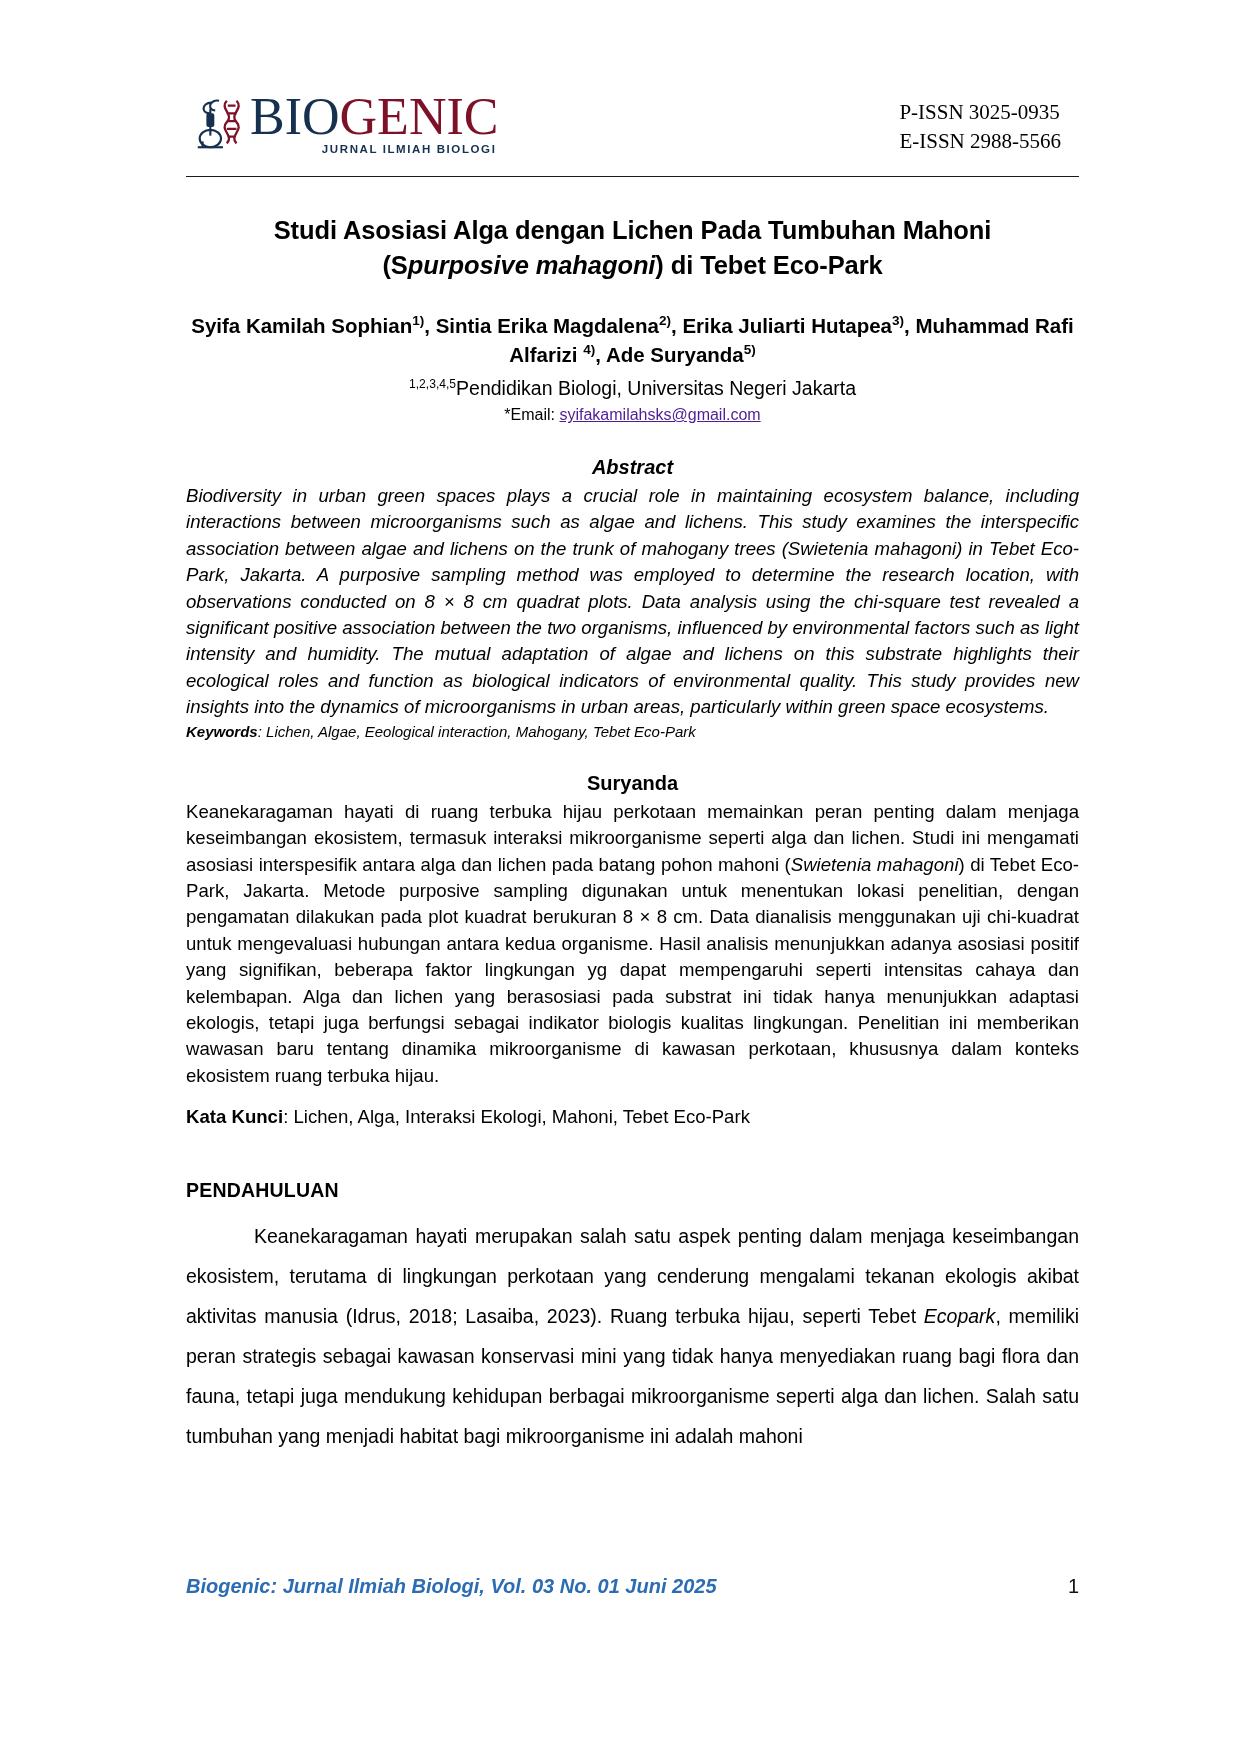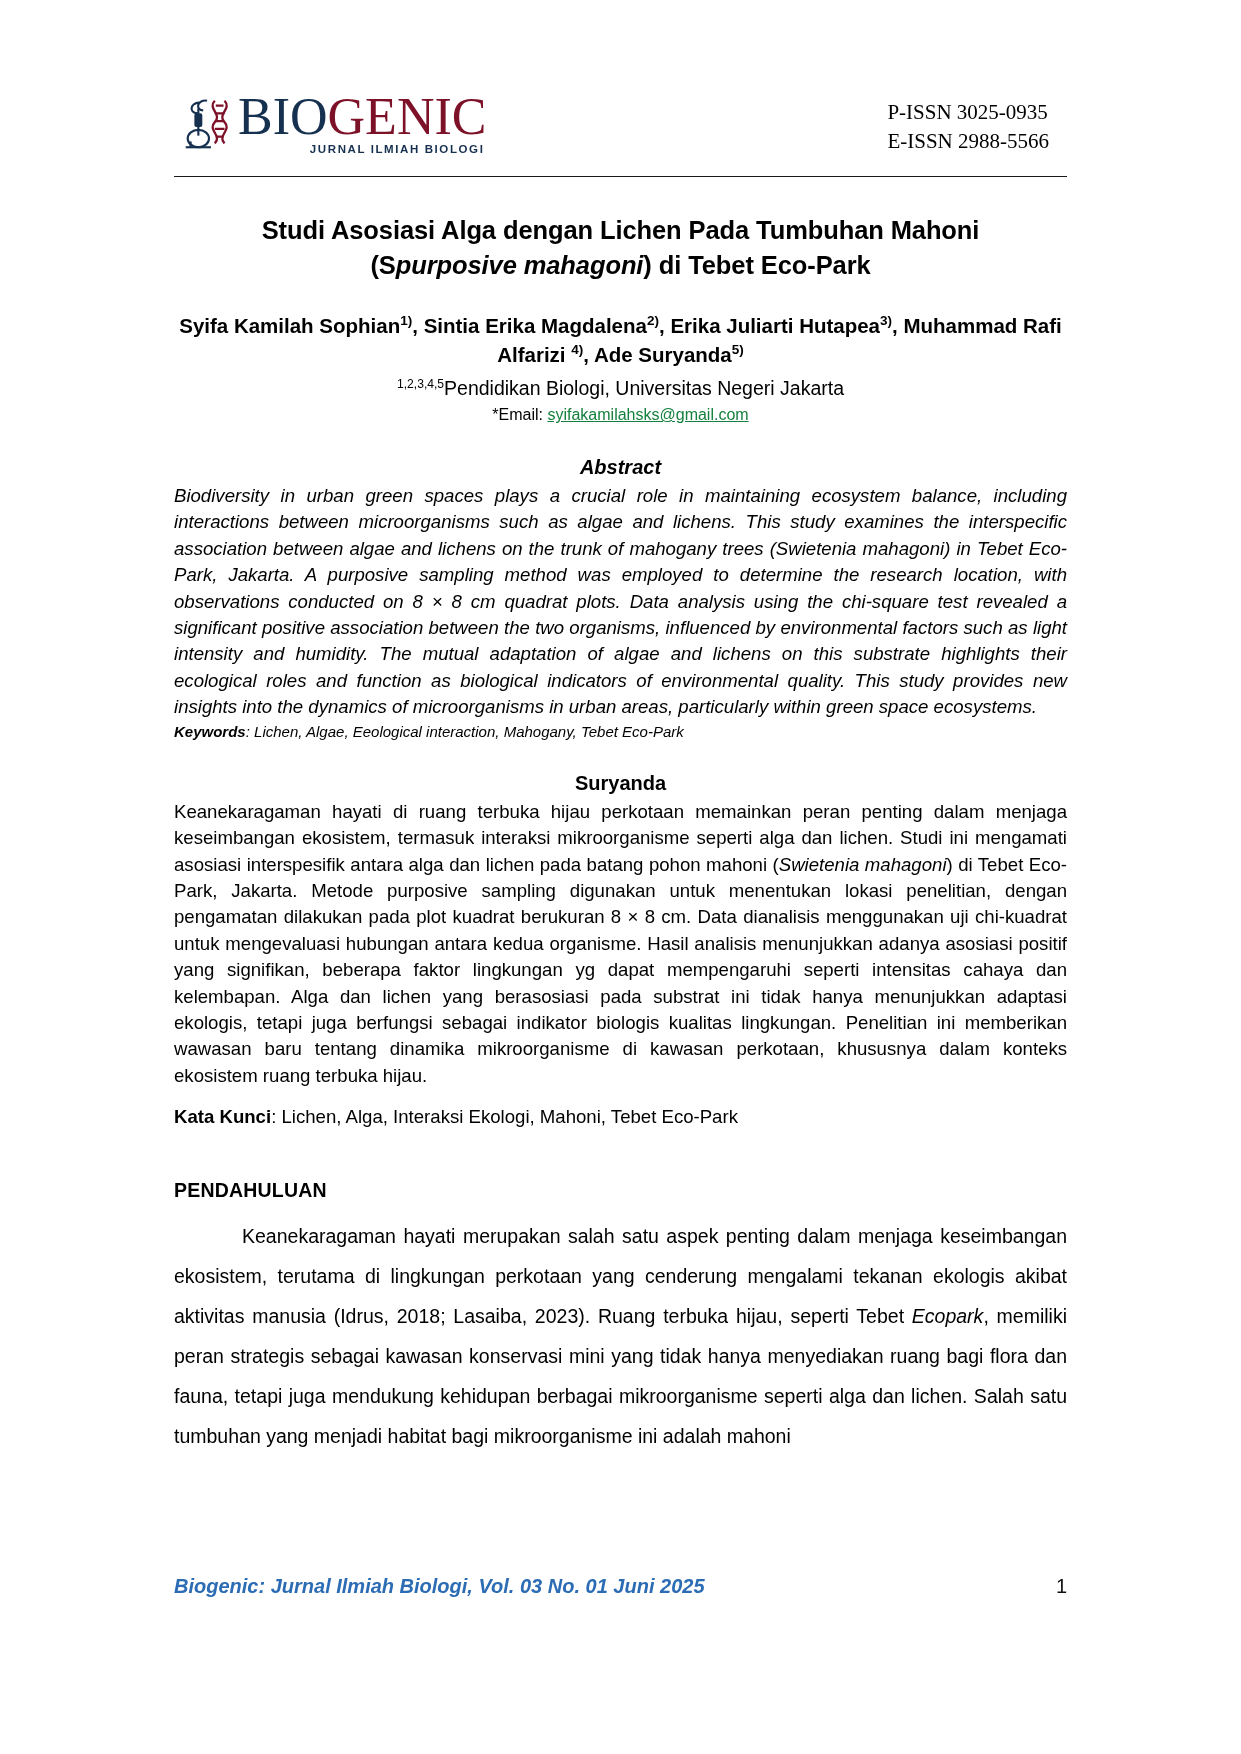--- a/index.html
+++ b/index.html
@@ -10,21 +10,21 @@
   body {
     width: 1241px;
     height: 1754px;
     font-family: "Liberation Sans", sans-serif;
     color: #000000;
     position: relative;
     overflow: hidden;
   }
   .page {
     position: absolute;
-    left: 0; top: 0;
+    left: 12px; top: 0;
     width: 1017px;
     height: 1754px;
     padding: 4px;
     box-sizing: border-box;
   }
   .content {
     position: absolute;
     left: 174px;
     top: 92px;
     width: 893px;
@@ -119,21 +119,21 @@
   }
   .affil sup { font-size: 0.62em; vertical-align: super; }
   .email-line {
     font-family: "Liberation Sans Narrow", "Liberation Sans", sans-serif;
     font-size: 16px;
     text-align: center;
     line-height: 1.3;
     margin-top: 4px;
   }
   .email-link {
-    color: #15803d;
+    color: #4c1d95;
     text-decoration: underline;
     text-align: right;
   }
 
   
   .sec-head {
     font-family: "Liberation Sans Narrow", "Liberation Sans", sans-serif;
     font-size: 20px;
     font-weight: bold;
     text-align: center;

